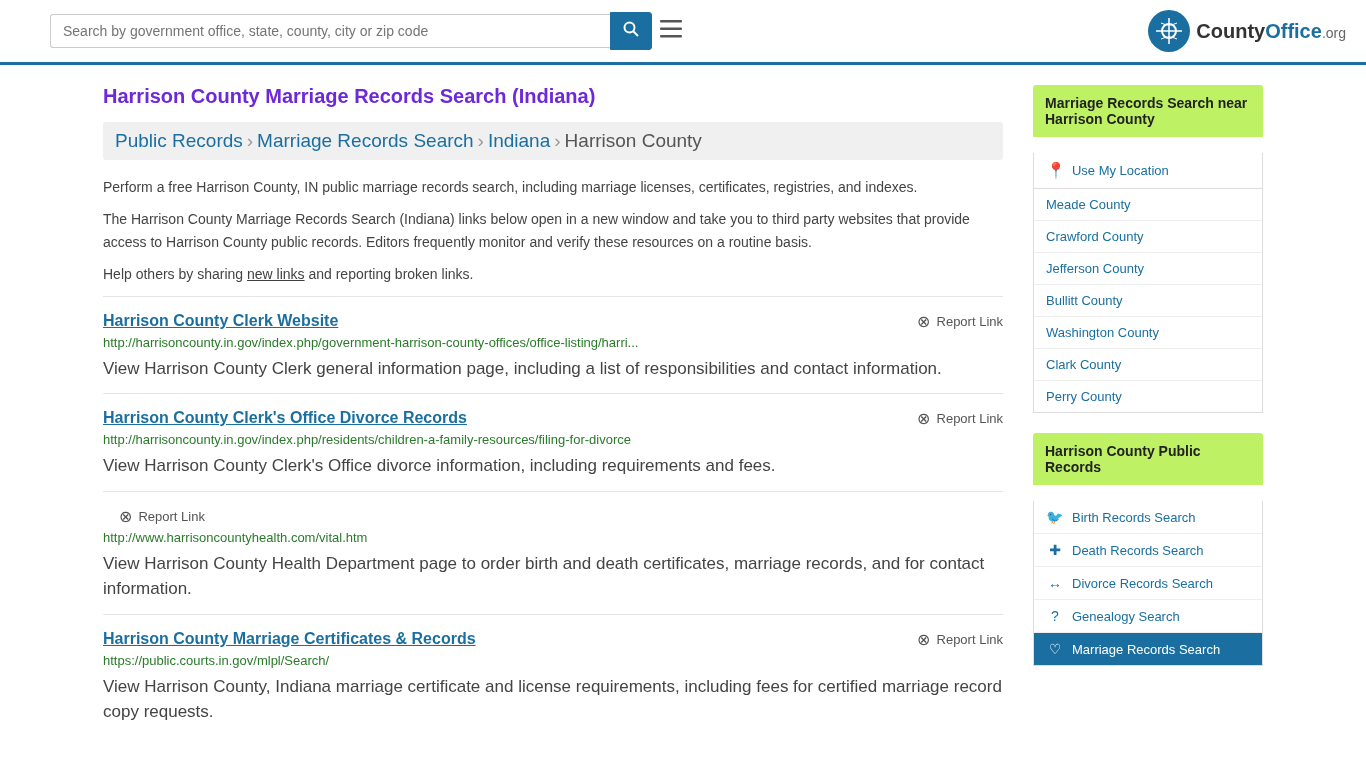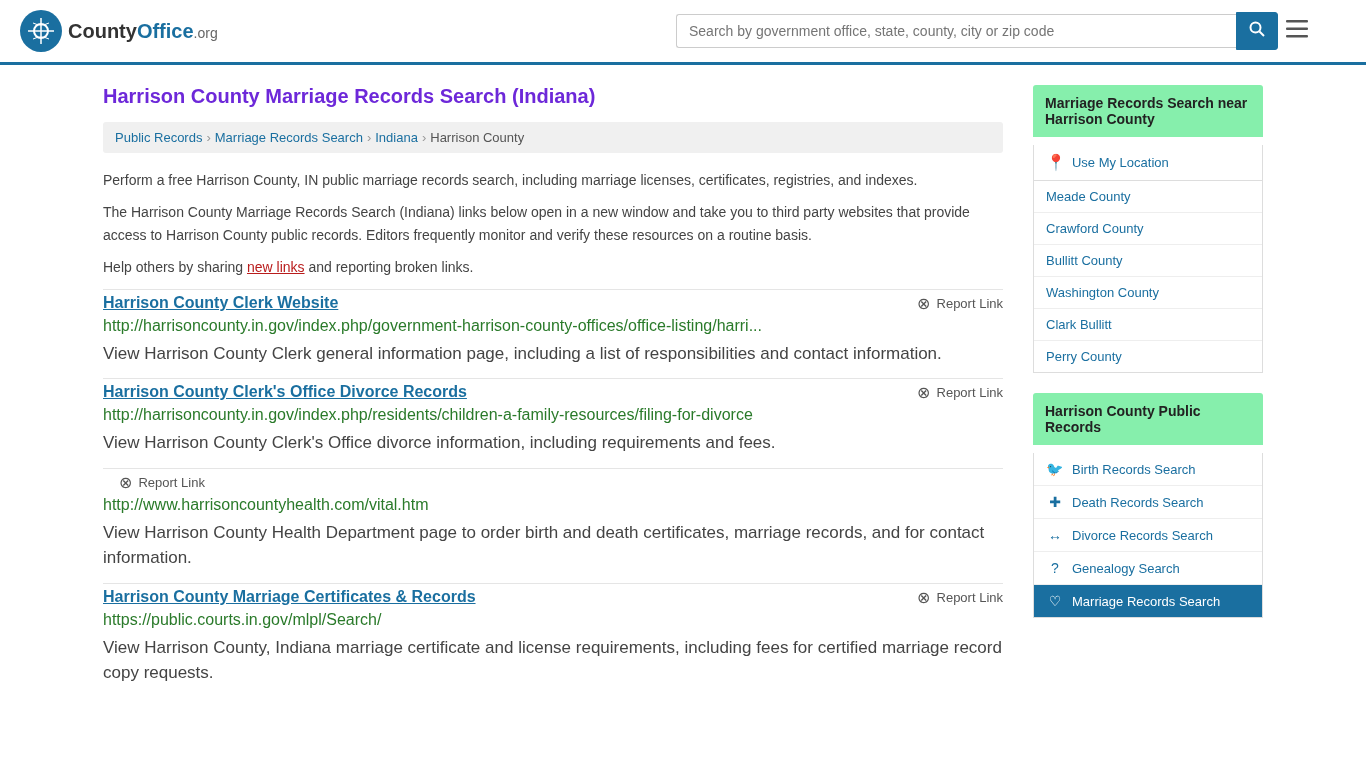--- a/index.html
+++ b/index.html
@@ -81,47 +81,47 @@
       font-weight: bold;
       color: #6d28d9;
       margin-bottom: 14px;
     }
 
     
     #breadcrumb {
       background: #f0f0f0;
       padding: 8px 12px;
       border-radius: 3px;
-      font-size: 13px;
+      font-size: 19px;
       color: #555;
       margin-bottom: 16px;
       display: flex;
       align-items: center;
       flex-wrap: wrap;
       gap: 4px;
     }
     #breadcrumb a {
       color: #1a6fa0;
       text-decoration: none;
     }
     .breadcrumb-sep { color: #999; }
 
     
     .desc-para {
       font-size: 14px;
       color: #444;
       margin-bottom: 10px;
       line-height: 1.6;
     }
-    .desc-para a { color: #b91c1c; text-decoration: underline; }
+    .desc-para a { color: #404040; text-decoration: underline; }
 
     
     .result-item {
       border-top: 1px solid #e5e5e5;
-      padding: 4px 0 12px 0;
+      padding: 15px 0 12px 0;
     }
     .result-title {
       font-size: 16px;
       font-weight: bold;
       color: #1a6fa0;
       text-decoration: underline;
       cursor: pointer;
       display: inline;
     }
     .result-header {
@@ -136,46 +136,46 @@
       gap: 6px;
       color: #555;
       font-size: 13px;
       cursor: pointer;
       white-space: nowrap;
       margin-left: 16px;
     }
     .report-icon { font-size: 16px; }
     .result-url {
       color: #2a7a2a;
-      font-size: 16px;
+      font-size: 13px;
       margin-bottom: 6px;
       word-break: break-all;
     }
     .result-desc {
       font-size: 17px;
       color: #444;
       line-height: 1.5;
     }
 
     
     #sidebar {
       width: 230px;
       flex-shrink: 0;
     }
     .sidebar-section {
       margin-bottom: 20px;
     }
     .sidebar-heading {
-      background: #86efac;
+      background: #bef264;
       padding: 10px 12px;
       font-size: 14px;
       font-weight: bold;
       color: #222;
       border-radius: 3px 3px 0 0;
-      margin-bottom: 8px;
+      margin-bottom: 16px;
     }
     .sidebar-list {
       list-style: none;
       border: 1px solid #ddd;
       border-top: none;
     }
     .sidebar-list li {
       border-bottom: 1px solid #eee;
     }
     .sidebar-list li:last-child { border-bottom: none; }
@@ -215,51 +215,51 @@
     .sidebar-pr-list li.active a {
       background: #1a6fa0;
       color: #fff;
     }
     .pr-icon { font-size: 14px; width: 18px; text-align: center; }
   </style>
 </head>
 <body>
 
 <header id="header">
-  <div id="logo-area">
-    <div id="logo-circle">
-      <svg width="28" height="28" viewBox="0 0 28 28" fill="none">
-        <circle cx="14" cy="14" r="13" fill="#1a6fa0"></circle>
-        <circle cx="14" cy="14" r="7" stroke="#fff" stroke-width="2" fill="none"></circle>
-        <line x1="14" y1="1" x2="14" y2="27" stroke="#fff" stroke-width="1.5"></line>
-        <line x1="1" y1="14" x2="27" y2="14" stroke="#fff" stroke-width="1.5"></line>
-        <path d="M6 6 Q14 10 22 6" stroke="#fff" stroke-width="1" fill="none"></path>
-        <path d="M6 22 Q14 18 22 22" stroke="#fff" stroke-width="1" fill="none"></path>
-      </svg>
-    </div>
-    <div>
-      <span style="font-size:20px;font-weight:bold;color:#333;">County</span><span style="font-size:20px;font-weight:bold;color:#1a6fa0;">Office</span><span style="font-size:14px;color:#666;">.org</span>
-    </div>
-  </div>
   <div id="search-area">
     <input id="search-input" type="text" placeholder="Search by government office, state, county, city or zip code" style="">
     <button id="search-button">
       <svg width="16" height="16" viewBox="0 0 16 16" fill="white">
         <circle cx="6.5" cy="6.5" r="5" stroke="white" stroke-width="2" fill="none"></circle>
         <line x1="10.5" y1="10.5" x2="15" y2="15" stroke="white" stroke-width="2"></line>
       </svg>
     </button>
     <button id="menu-button">
       <svg width="22" height="18" viewBox="0 0 22 18" fill="#555">
         <rect y="0" width="22" height="2.5" rx="1"></rect>
         <rect y="7.5" width="22" height="2.5" rx="1"></rect>
         <rect y="15" width="22" height="2.5" rx="1"></rect>
       </svg>
     </button>
   </div>
+  <div id="logo-area">
+    <div id="logo-circle">
+      <svg width="28" height="28" viewBox="0 0 28 28" fill="none">
+        <circle cx="14" cy="14" r="13" fill="#1a6fa0"></circle>
+        <circle cx="14" cy="14" r="7" stroke="#fff" stroke-width="2" fill="none"></circle>
+        <line x1="14" y1="1" x2="14" y2="27" stroke="#fff" stroke-width="1.5"></line>
+        <line x1="1" y1="14" x2="27" y2="14" stroke="#fff" stroke-width="1.5"></line>
+        <path d="M6 6 Q14 10 22 6" stroke="#fff" stroke-width="1" fill="none"></path>
+        <path d="M6 22 Q14 18 22 22" stroke="#fff" stroke-width="1" fill="none"></path>
+      </svg>
+    </div>
+    <div>
+      <span style="font-size:20px;font-weight:bold;color:#333;">County</span><span style="font-size:20px;font-weight:bold;color:#1a6fa0;">Office</span><span style="font-size:14px;color:#666;">.org</span>
+    </div>
+  </div>
 </header>
 
 <div id="main">
 
   <div id="content">
 
     <h1 id="page-title">Harrison County Marriage Records Search (Indiana)</h1>
 
     <nav id="breadcrumb">
       <a href="#">Public Records</a>
@@ -338,27 +338,30 @@
         </li>
       </ul>
       <ul class="sidebar-list" id="nearby-counties-list">
           <li>
             <a href="#">Meade County</a>
           </li>
           <li>
             <a href="#">Crawford County</a>
           </li>
           <li>
+            <a href="#">Jefferson County</a>
+          </li>
+          <li>
             <a href="#">Bullitt County</a>
           </li>
           <li>
             <a href="#">Washington County</a>
           </li>
           <li>
-            <a href="#">Clark Bullitt</a>
+            <a href="#">Clark County</a>
           </li>
           <li>
             <a href="#">Perry County</a>
           </li>
         </ul>
     </div>
 
     <div class="sidebar-section">
       <div class="sidebar-heading">Harrison County Public Records</div>
       <ul class="sidebar-pr-list" id="public-records-list">

